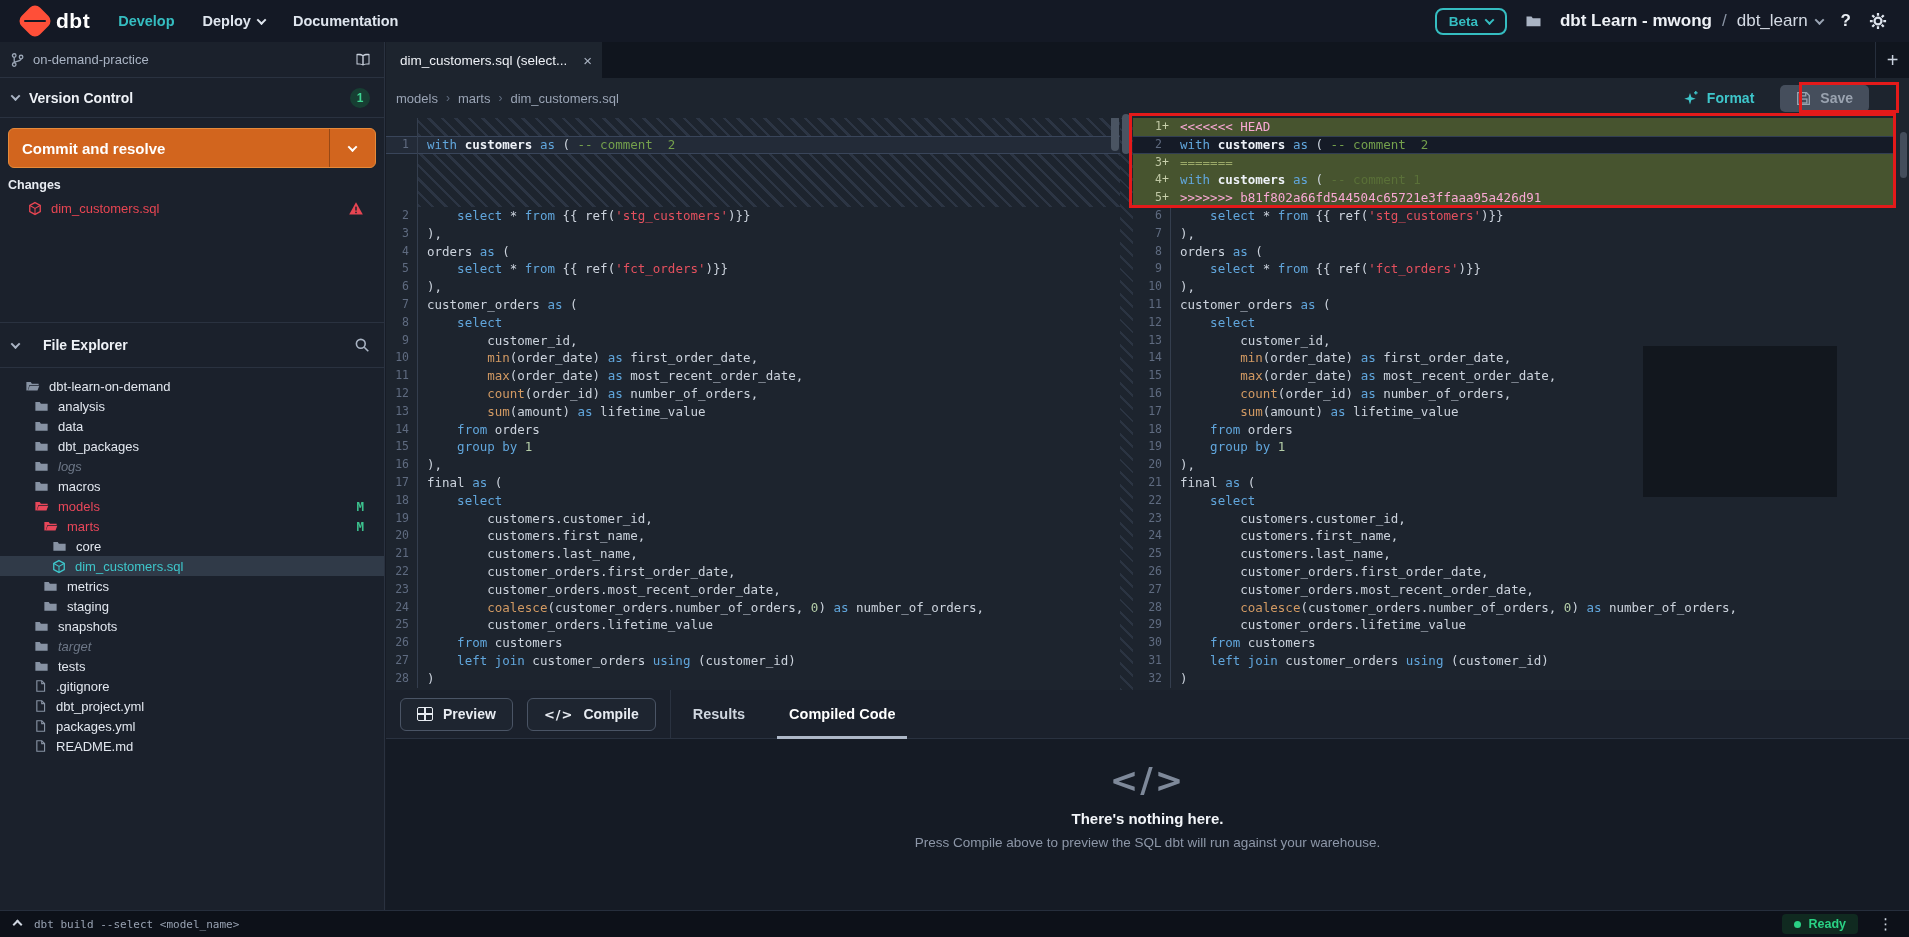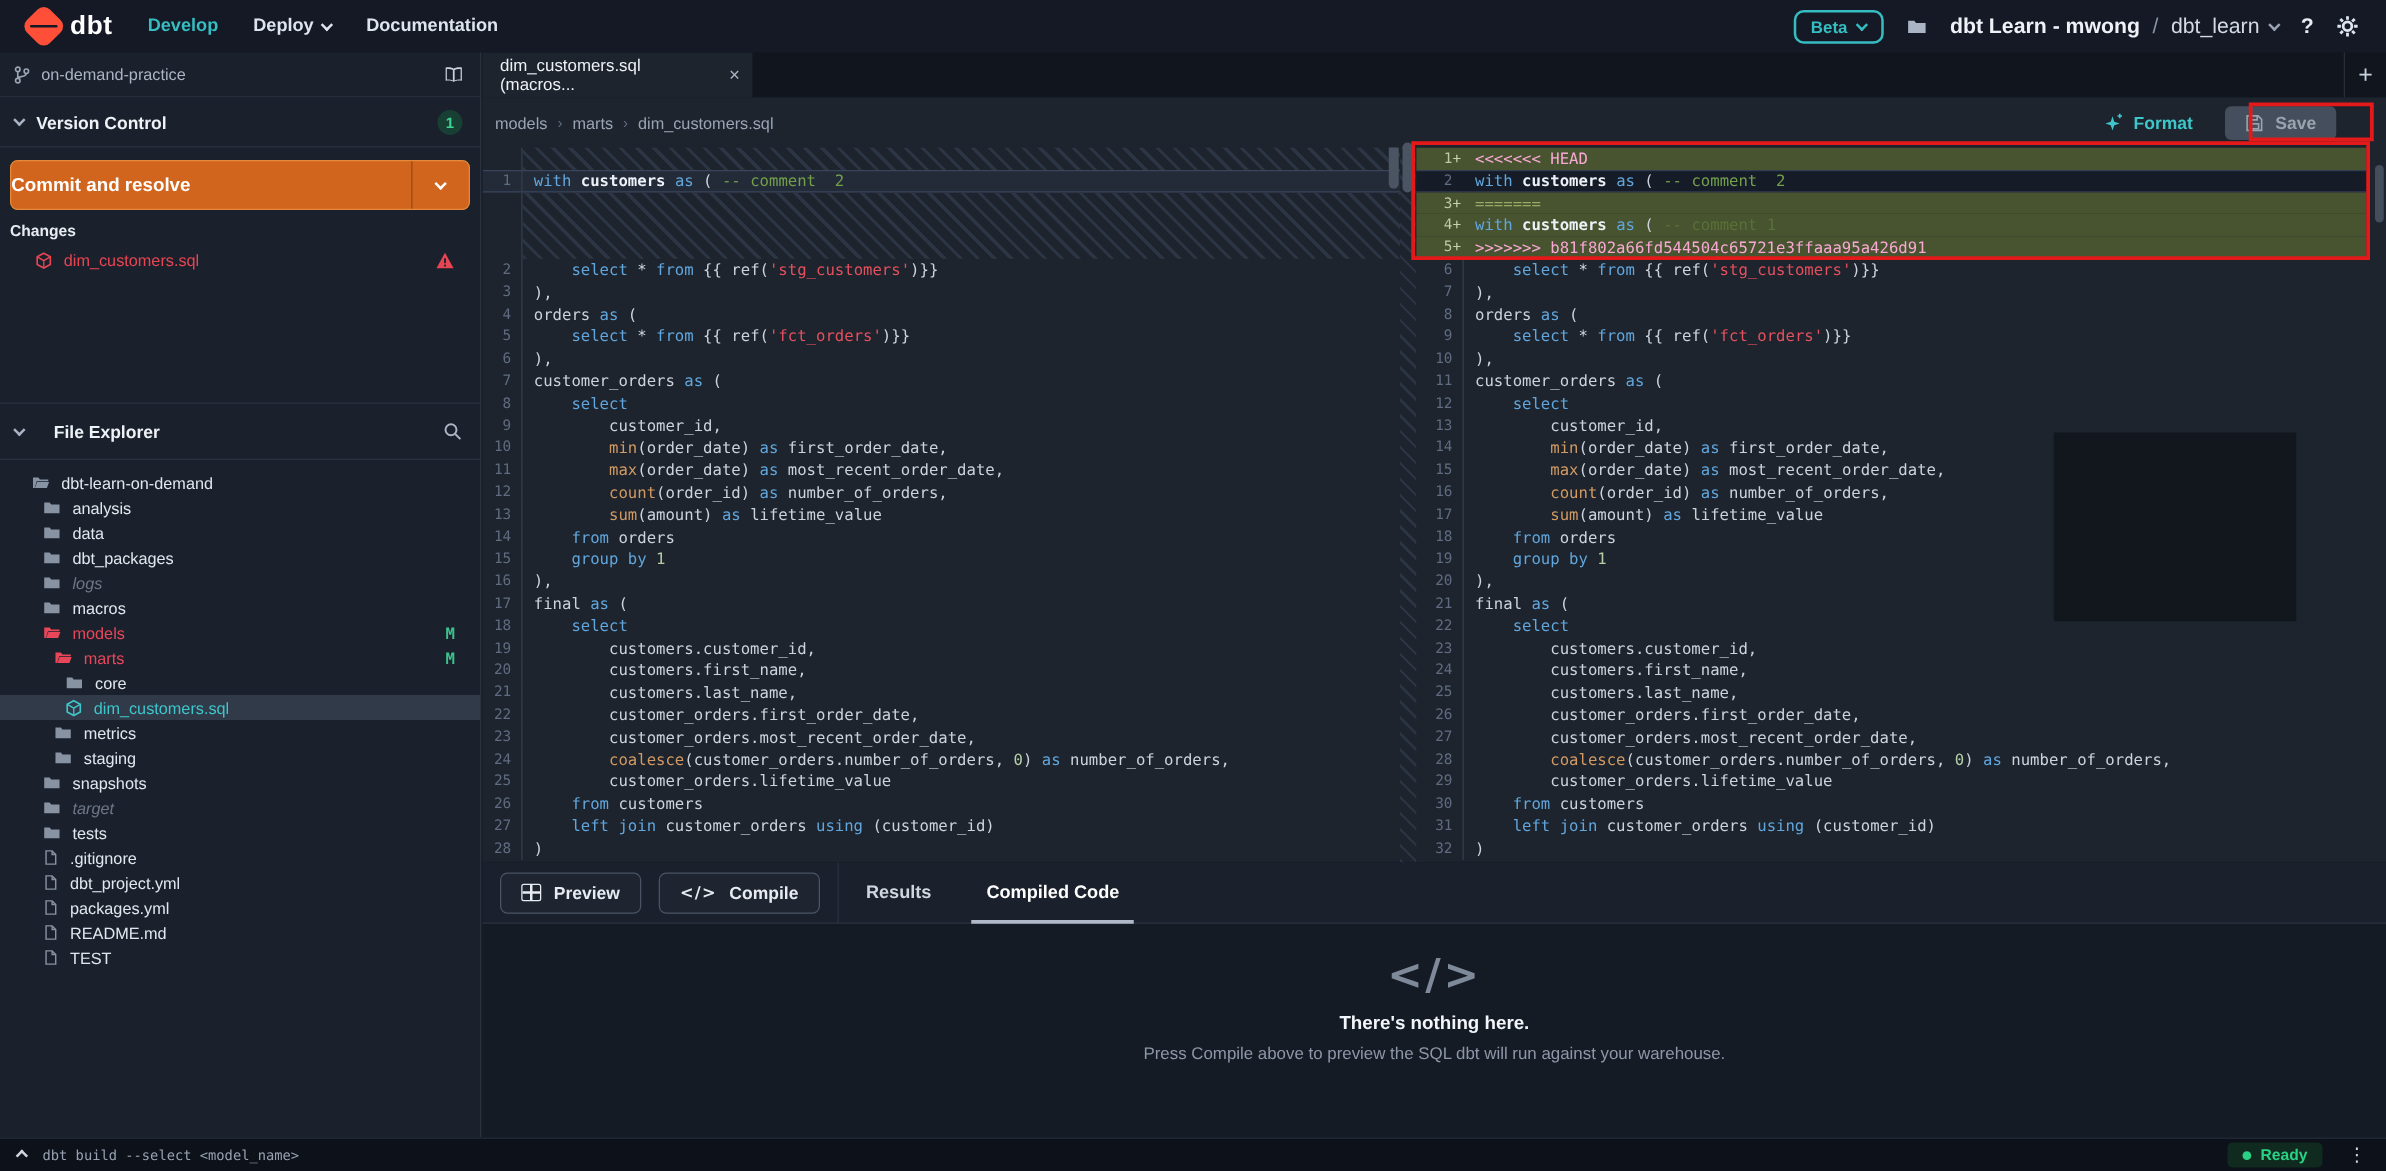--- a/index.html
+++ b/index.html
@@ -48,21 +48,21 @@
   #sidebar { position:absolute; left:0; top:78px; width:385px; bottom:27px; background:#1b212c;
     border-right:1px solid #2a3240; }
   .sec-head { height:40px; display:flex; align-items:center; padding:0 14px 0 12px;
     border-bottom:1px solid #2a3240; gap:10px; }
   .sec-head .title { font-weight:bold; font-size:14px; color:#eef1f6; }
   .sec-chev { color:#aab4c4; }
   #vc-badge { margin-left:auto; background:#173f33; color:#3ed492; font-size:12px; font-weight:bold;
     width:20px; height:20px; border-radius:50%; display:flex; align-items:center; justify-content:center;}
   #commit-btn { position:absolute; left:8px; right:8px; top:50px; height:40px; background:#d2651e;
     border:1px solid #e58a3a; border-radius:6px; display:flex; align-items:stretch; cursor:pointer; }
-  #commit-label { flex:1; display:flex; align-items:center; font-weight:bold; font-size:15px; color:#fff;text-align:right;}
+  #commit-label { flex:1; display:flex; align-items:center; padding-left:13px; font-weight:bold; font-size:15px; color:#fff;text-align:right;}
   #commit-chev { width:46px; border-left:1px solid rgba(0,0,0,.28); display:flex; align-items:center; justify-content:center; color:#fff;}
   #changes-label { position:absolute; left:8px; top:100px; font-size:12.5px; font-weight:bold; color:#e8ecf2;}
   #changed-row { position:absolute; left:0; right:0; top:120px; height:21px; display:flex; align-items:center;
     padding-left:28px; gap:9px; color:#e84552; font-size:13px; cursor:pointer;}
   #changed-warn { margin-left:auto; margin-right:20px; }
   #fe-sec { position:absolute; left:0; right:0; top:244px; }
   #fe-head { height:46px; display:flex; align-items:center; gap:24px; padding:0 14px 0 12px;
     border-top:1px solid #2a3240; border-bottom:1px solid #2a3240;}
   #fe-head .title { font-weight:bold; font-size:14px; color:#eef1f6;}
   #fe-search { margin-left:auto; color:#aab4c4; cursor:pointer;}
@@ -207,21 +207,21 @@
       </span>
       <span id="branch-name">on-demand-practice</span>
       <span id="branch-book" class="svgicon">
         <svg width="18" height="16" viewBox="0 0 16 16">
             <path fill="currentColor" d="M8 3C6.8 1.9 4.4 1.5 1.5 2v10.6c2.9-.5 5.3-.1 6.5 1 1.2-1.1 3.6-1.5 6.5-1V2C11.6 1.5 9.2 1.9 8 3zm-.7 9.3c-1.3-.7-3-.9-4.8-.7V3.2c1.8-.2 3.5 0 4.8.7v8.4zm6.2-.7c-1.8-.2-3.5 0-4.8.7V3.9c1.3-.7 3-.9 4.8-.7v8.4z"></path>
           </svg>
       </span>
     </div>
     <div id="tabbar">
       <div id="tab-active">
-        <span>dim_customers.sql (macros...</span>
+        <span>dim_customers.sql (select...</span>
         <span id="tab-close">×</span>
       </div>
       <div id="newtab-btn">+</div>
     </div>
   </div>
 
   <div id="sidebar">
     <div class="sec-head">
       <span class="chev sec-chev"></span>
       <span class="title">Version Control</span>
@@ -417,29 +417,20 @@
           </div>
           <div class="trow" style="padding-left: 34px;">
             <span class="ticon">
               <svg width="13" height="14" viewBox="0 0 16 16" fill="none" stroke="currentColor" stroke-width="1.4">
                 <path d="M3.5 1.5h6l3.5 3.5v9.5h-9.5z"></path>
                 <path d="M9.5 1.5v3.5H13"></path>
               </svg>
             </span>
             <span class="lbl">README.md</span>
           </div>
-          <div class="trow" style="padding-left: 34px;">
-            <span class="ticon">
-              <svg width="13" height="14" viewBox="0 0 16 16" fill="none" stroke="currentColor" stroke-width="1.4">
-                <path d="M3.5 1.5h6l3.5 3.5v9.5h-9.5z"></path>
-                <path d="M9.5 1.5v3.5H13"></path>
-              </svg>
-            </span>
-            <span class="lbl">TEST</span>
-          </div>
         </div>
     </div>
   </div>
 
   <div id="editor">
     <div id="crumbbar">
       <div id="crumbs">
         <span>models</span>
         <span class="csep">›</span>
         <span>marts</span>

